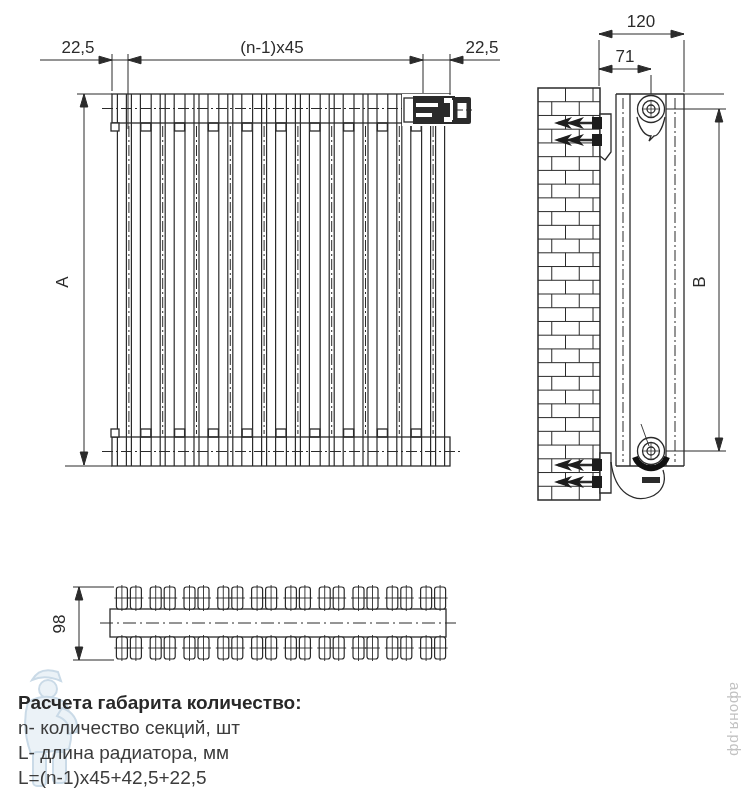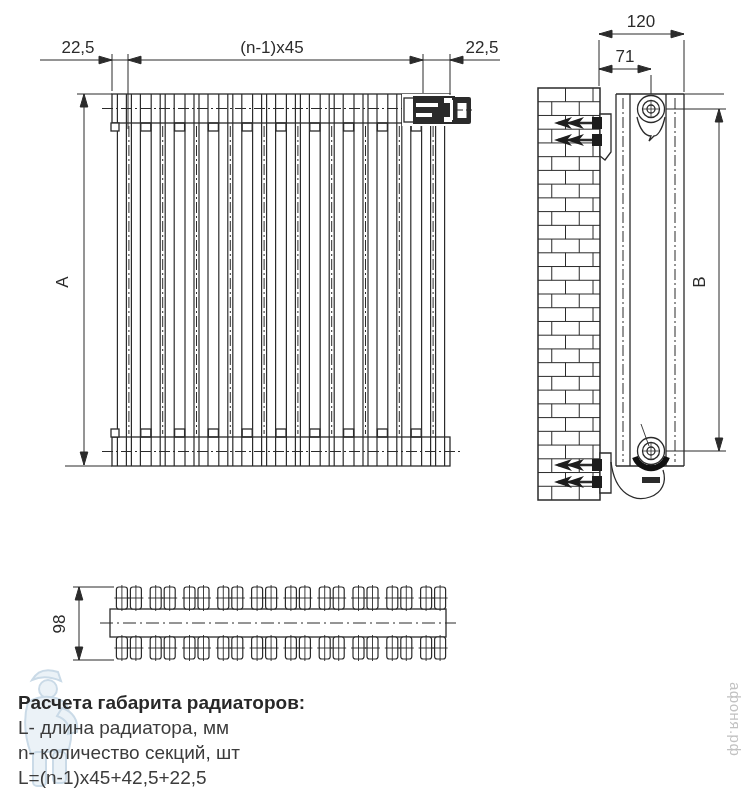--- a/index.html
+++ b/index.html
@@ -456,19 +456,19 @@
     <line x1="79" y1="587" x2="79" y2="660" fill="none"></line>
     <line x1="73" y1="587" x2="114" y2="587" fill="none"></line>
     <line x1="73" y1="660" x2="114" y2="660" fill="none"></line>
     <polygon points="79,587 75.2,600 82.8,600"></polygon>
     <polygon points="79,660 75.2,647 82.8,647"></polygon>
     <text class="dim" x="65" y="624" text-anchor="middle" transform="rotate(-90 65 624)" stroke="none">98</text>
   </g>
 </svg>
 
 <div class="notes">
-  <div class="t">Расчета габарита радиаторов:</div>
+  <div class="t">Расчета габарита количество:</div>
+  <div>n- количество секций, шт</div>
   <div>L- длина радиатора, мм</div>
-  <div>n- количество секций, шт</div>
   <div>L=(n-1)x45+42,5+22,5</div>
 </div>
 
 <div class="site-mark">афоня.рф</div>
 
 </body></html>

